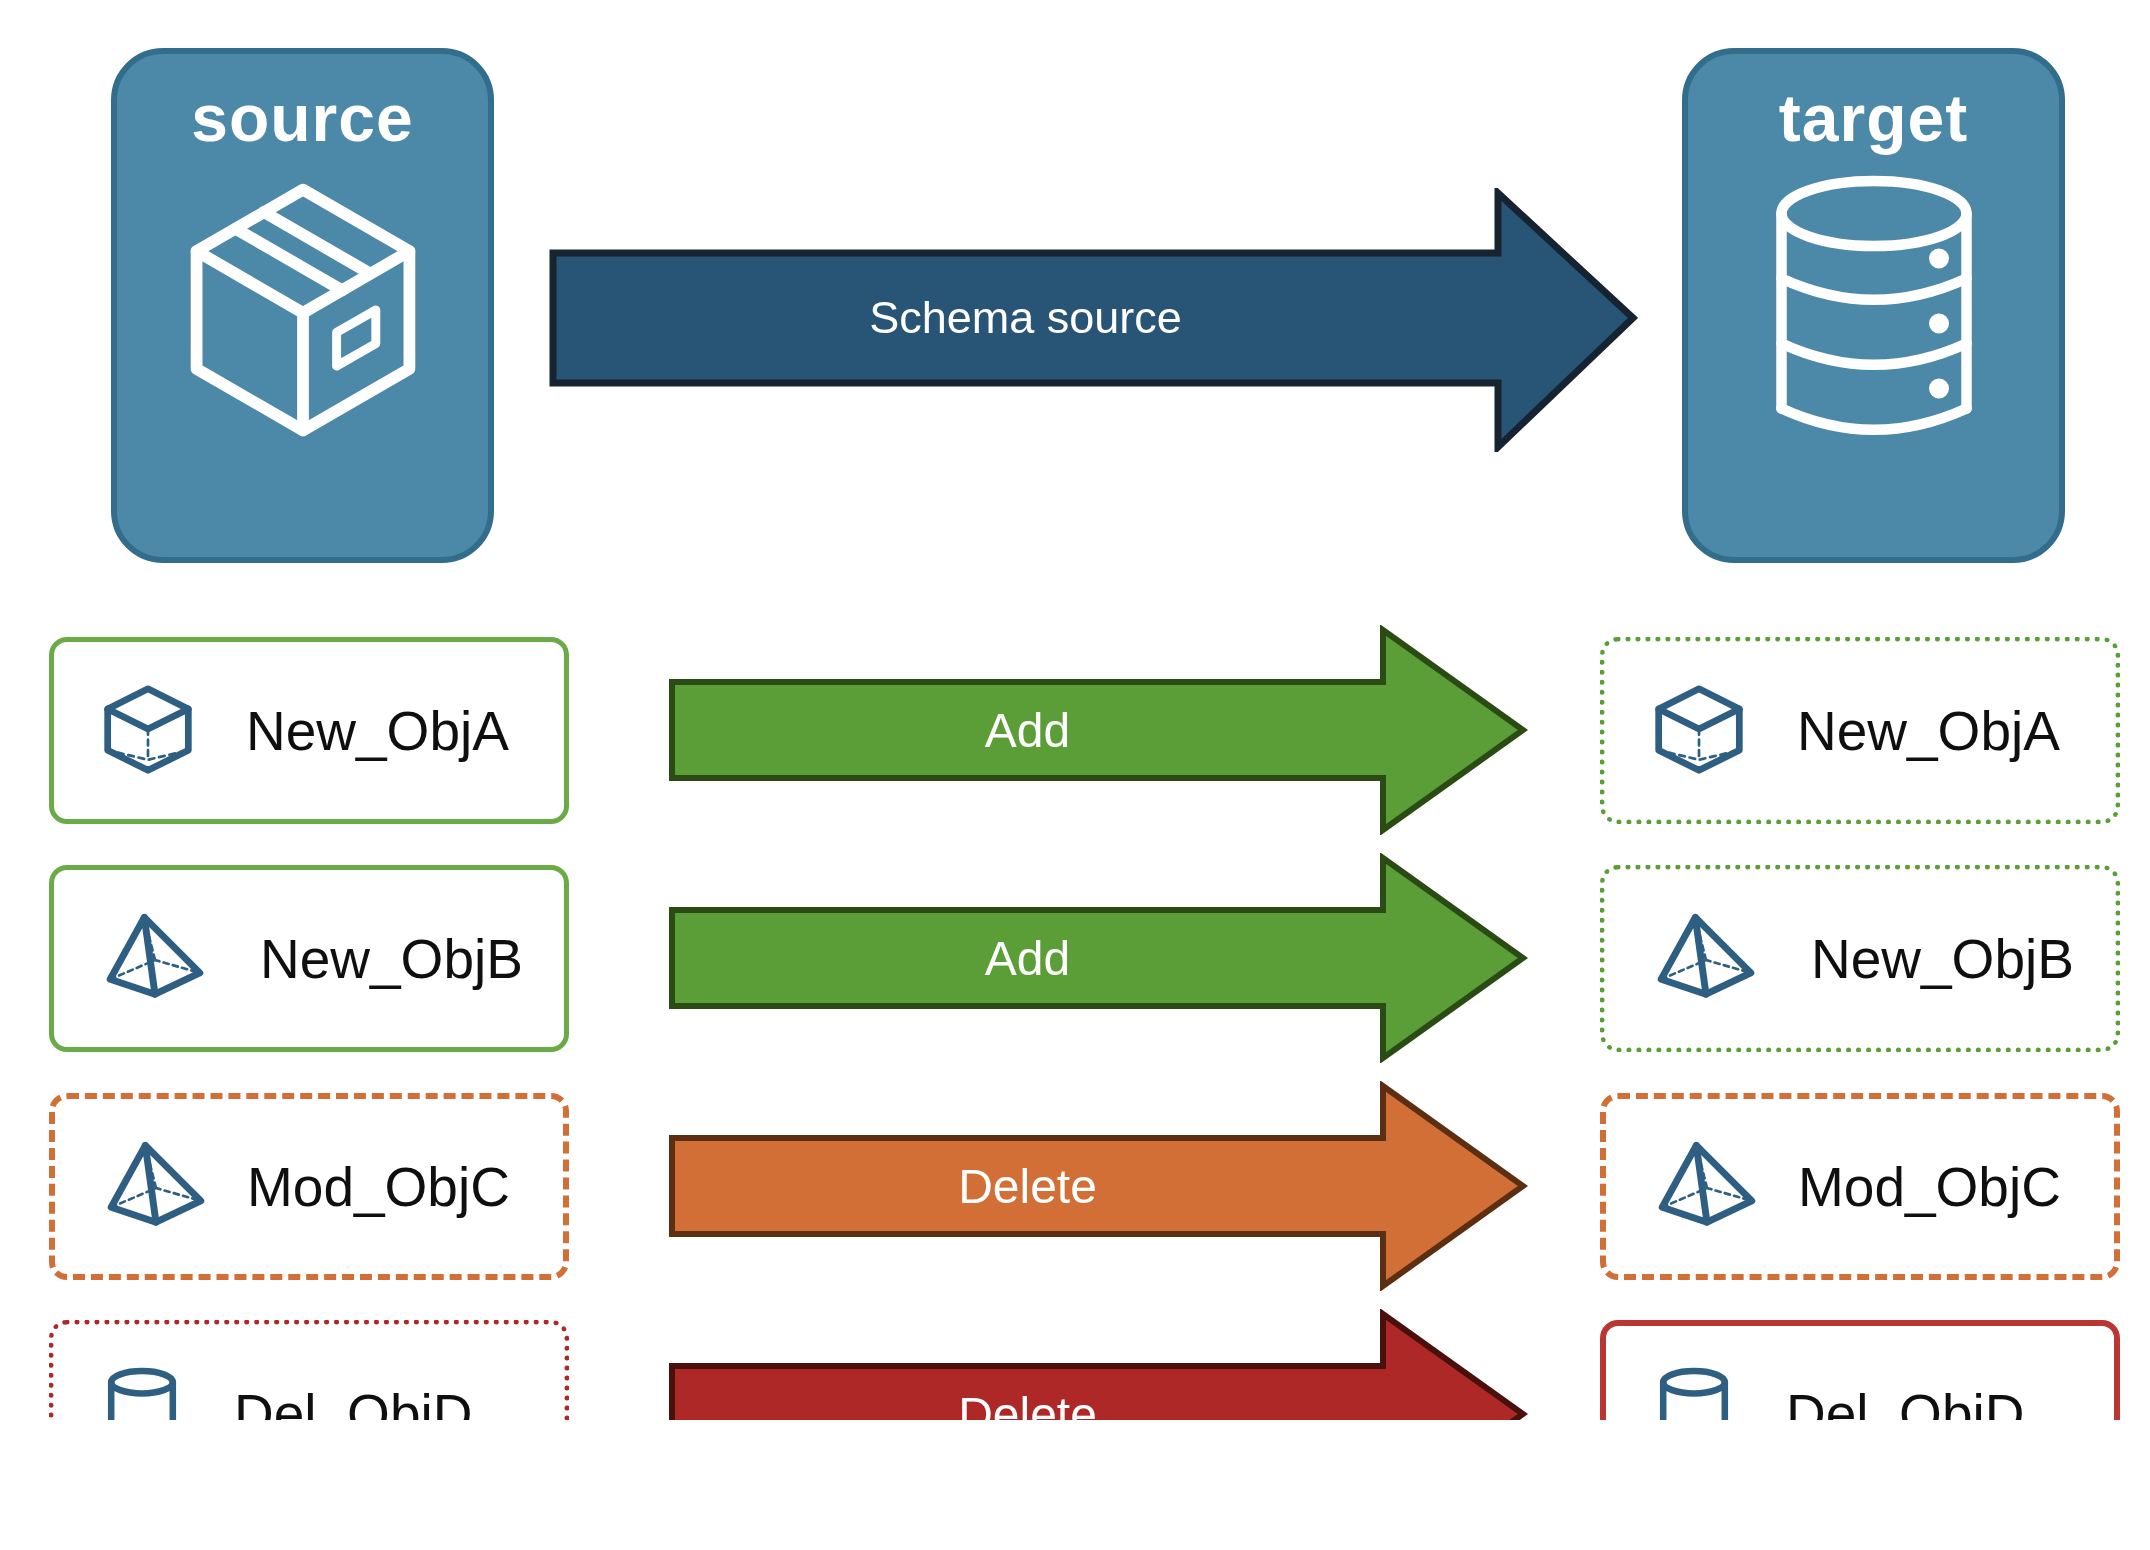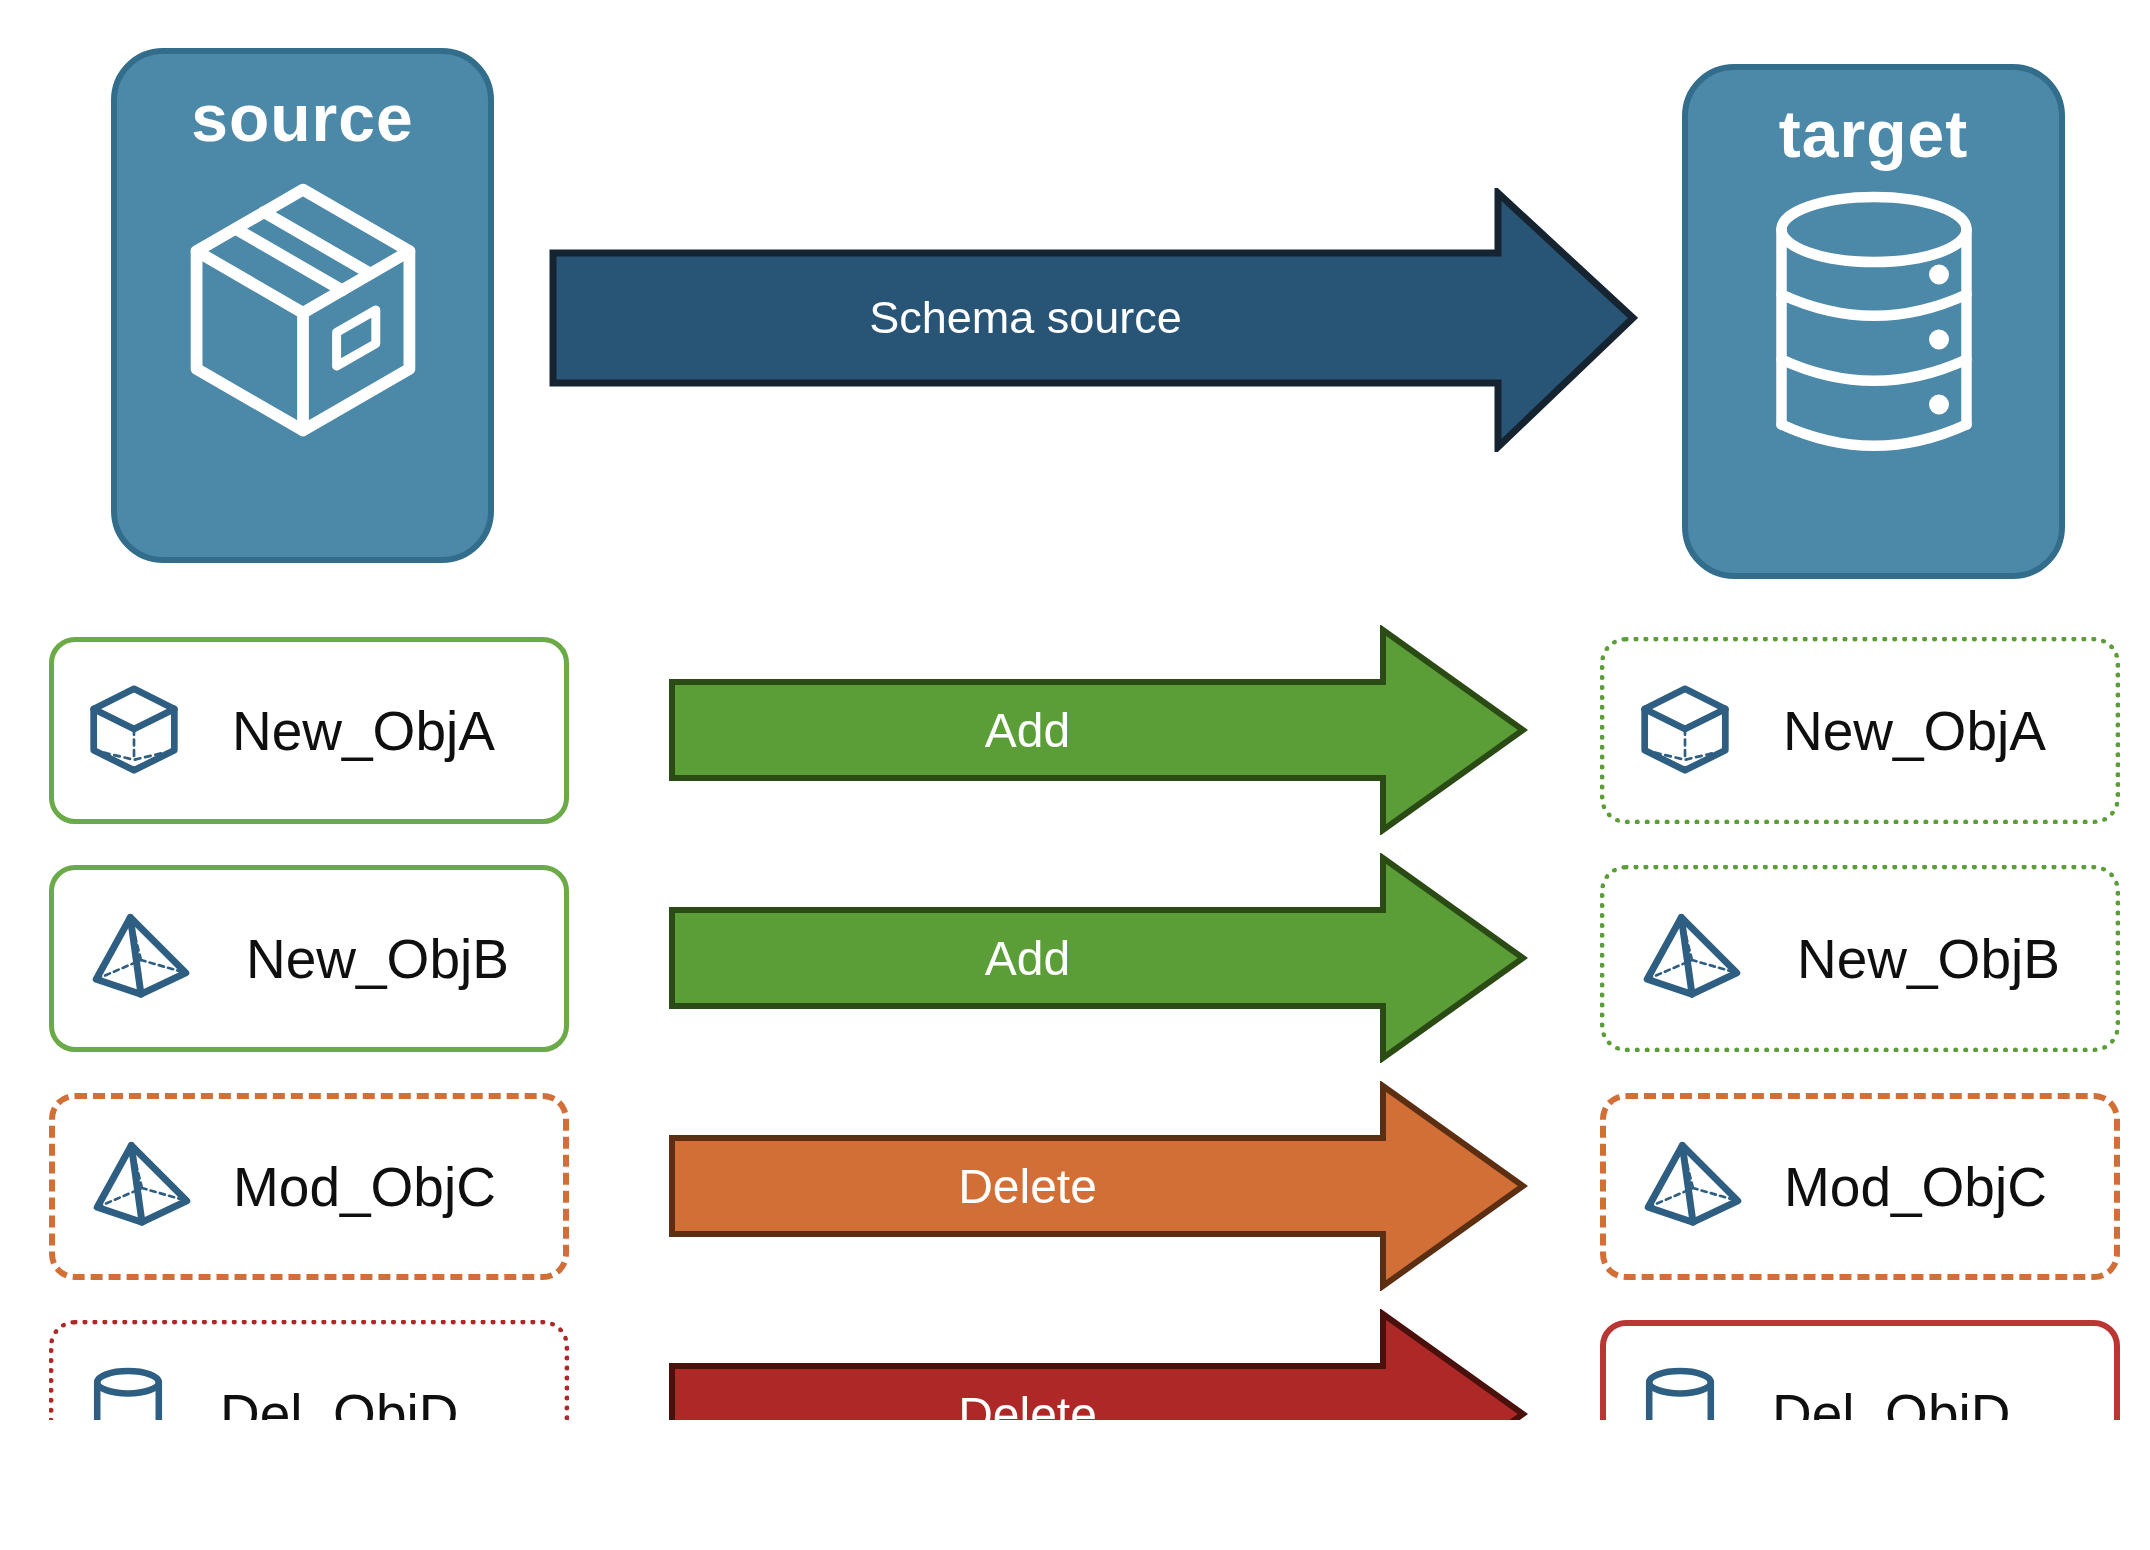--- a/index.html
+++ b/index.html
@@ -14,22 +14,22 @@
     box-sizing:border-box; display:flex; flex-direction:column; align-items:center;
   }
   .node-title {
     margin-top:26px; font-size:66px; font-weight:bold; color:#ffffff; letter-spacing:1px;
   }
   .node-icon { margin-top:14px; }
 
   
   .card {
     position:absolute; width:520px; height:187px; background:#ffffff;
-    border-radius:26px; box-sizing:border-box;
-    display:flex; align-items:center; padding-left:32px; gap:50px;
+    border-radius:18px; box-sizing:border-box;
+    display:flex; align-items:center; padding-left:46px; gap:50px;
   }
   .obj-label { font-size:55px; color:#0f0f0f; white-space:nowrap; }
   .b-green-solid  { border:5px solid  #6aaa47; }
   .b-green-dotted { border:5px dotted #5b9e38; }
   .b-orange-dashed{ border:6px dashed #d26f36;gap:36px; }
   .b-red-dotted   { border:5px dotted #ad2827; }
   .b-red-solid    { border:6px solid  #b93632; }
 
   
   .arrow-label {
@@ -48,21 +48,21 @@
     <svg class="node-icon" width="280" height="280" viewBox="0 0 100 100" fill="none" stroke="#ffffff" stroke-width="4.2" stroke-linejoin="round" stroke-linecap="round">
       <path d="M50 7 L88 29 L88 71 L50 93 L12 71 L12 29 Z"></path>
       <path d="M12 29 L50 51 L88 29"></path>
       <path d="M50 51 L50 93"></path>
       <path d="M36 15 L74 37"></path>
       <path d="M26 21 L64 43"></path>
       <path d="M62 58 L76 50 L76 62 L62 70 Z" stroke-width="3.2"></path>
     </svg>
   </div>
 
-  <div class="node" style="left:1682px;margin-top:16px;">
+  <div class="node" style="left:1682px;">
     <div class="node-title">target</div>
     <svg class="node-icon" width="250" height="282" viewBox="0 0 100 112" fill="none" stroke="#ffffff" stroke-width="4.2" stroke-linejoin="round" stroke-linecap="round">
       <ellipse cx="50" cy="17" rx="37" ry="13"></ellipse>
       <path d="M13 17 L13 95"></path>
       <path d="M87 17 L87 95"></path>
       <path d="M13 43 Q50 60 87 43"></path>
       <path d="M13 69 Q50 86 87 69"></path>
       <path d="M13 95 Q50 112 87 95"></path>
       <circle cx="76" cy="35" r="4" fill="#ffffff" stroke="none"></circle>
       <circle cx="76" cy="61" r="4" fill="#ffffff" stroke="none"></circle>

